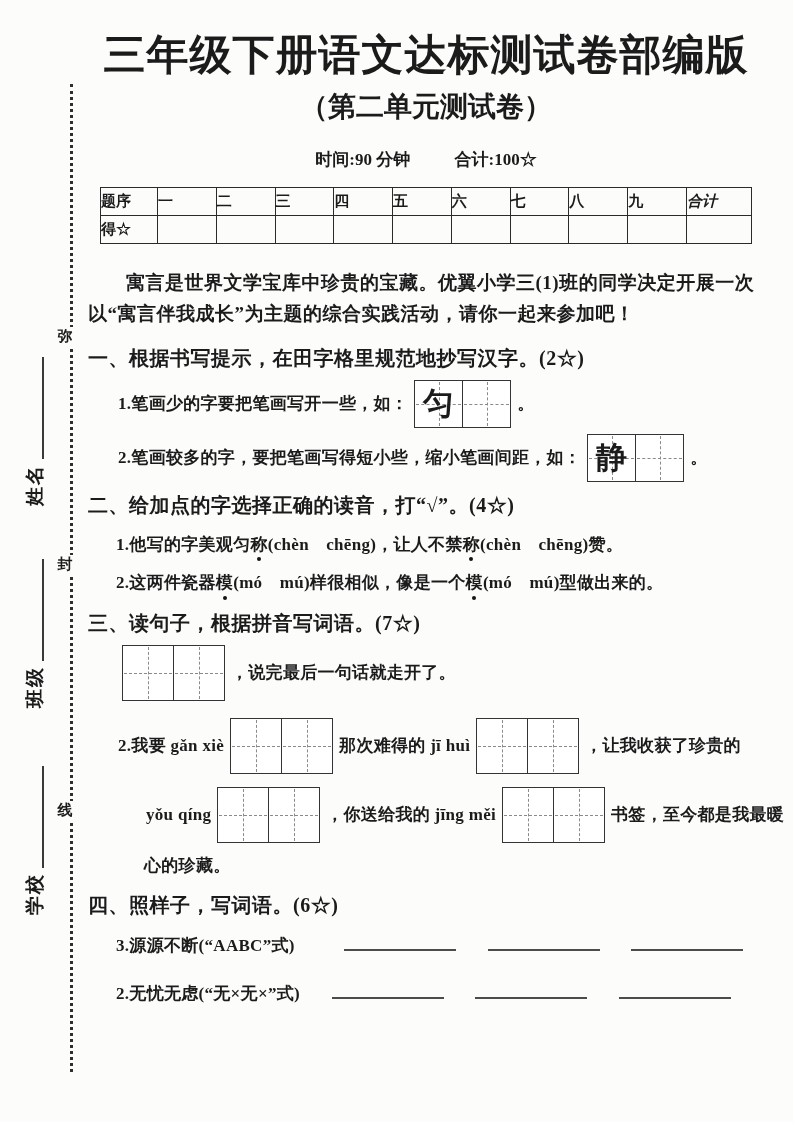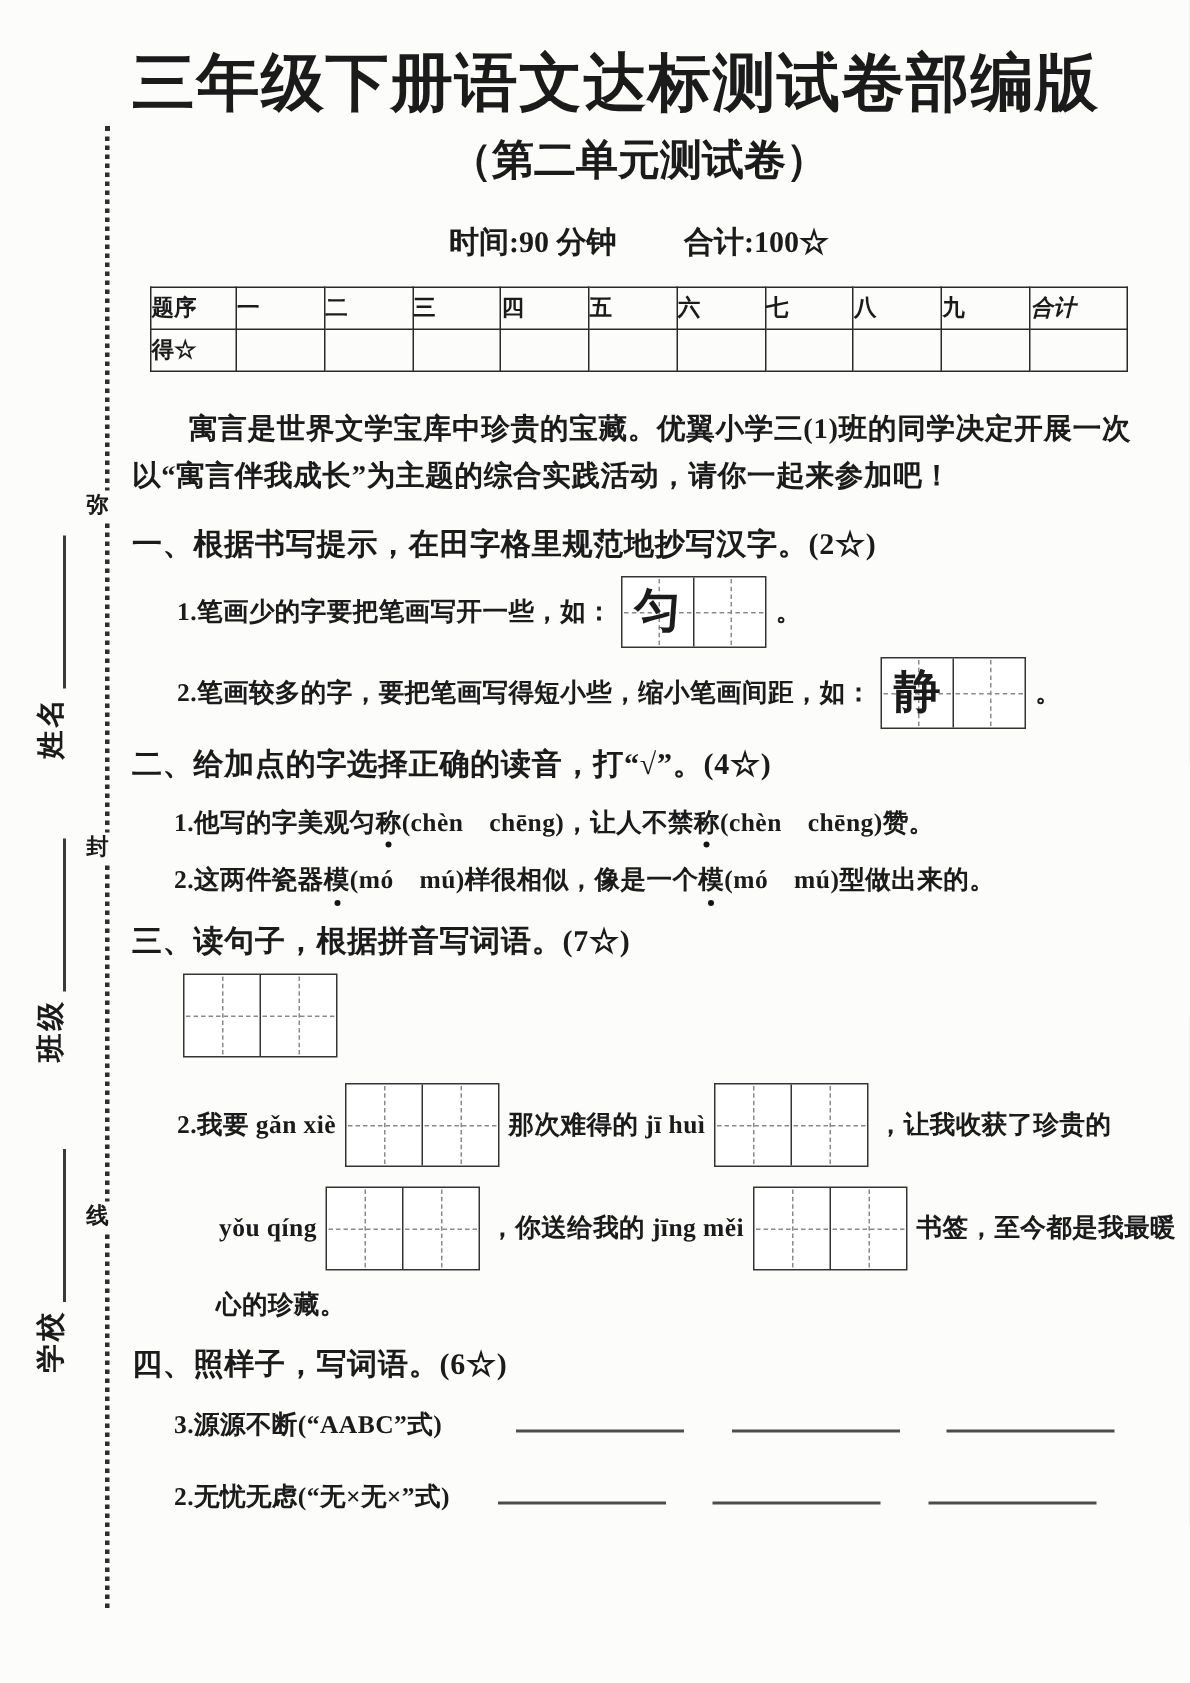--- a/index.html
+++ b/index.html
@@ -13,25 +13,25 @@
     border-left:3px dotted #2e2e2e;}
   .seal-char{position:absolute;left:56px;width:18px;font-size:15px;font-weight:bold;
     font-family:"Liberation Serif",serif;background:#fcfcfb;text-align:center;z-index:2;}
   .side-field{position:absolute;left:-48px;width:156px;height:28px;
     display:flex;align-items:flex-end;justify-content:flex-start;gap:5px;
     transform:rotate(-90deg);transform-origin:center center;}
   .side-label{font-size:19px;font-weight:bold;letter-spacing:2px;white-space:nowrap;line-height:1;}
   .side-blank{display:inline-block;width:102px;border-bottom:2px solid #3a3a3a;height:4px;}
   
   .content{position:absolute;left:88px;top:0;width:676px;}
-  .title{margin:30px 0 0 0;font-size:42px;line-height:1.2;
+  .title{margin:30px 0 0 0;text-align:center;font-size:42px;line-height:1.2;
     font-family:"Liberation Sans","DejaVu Sans",sans-serif;font-weight:900;letter-spacing:1px;}
   .subtitle{margin:10px 0 0 0;text-align:center;font-size:28px;line-height:1.2;
     font-family:"Liberation Sans","DejaVu Sans",sans-serif;font-weight:900;}
-  .meta{margin-top:24px;text-align:center;font-size:20px;font-weight:bold;}
+  .meta{margin-top:24px;text-align:center;font-size:17px;font-weight:bold;}
   .meta span{margin:0 20px;}
   table.score-table{margin:16px 0 0 12px;border-collapse:collapse;width:652px;
     font-size:15px;font-weight:bold;table-layout:fixed;}
   table.score-table td{border:1.6px solid #2a2a2a;height:27px;text-align:left;padding:0;}
   td.c-first{width:56px;}
   td.c-last{width:64px;font-style:italic;}
   .intro{margin:24px 0 0 0;font-size:19px;line-height:1.62;text-indent:2em;
     font-weight:bold;letter-spacing:0.5px;}
   .sec-heading{margin-top:15px;font-size:20px;font-weight:bold;letter-spacing:0.5px;}
   .item{margin-top:10px;margin-left:28px;font-size:17px;font-weight:bold;line-height:1.5;
@@ -156,20 +156,21 @@
     <div class="item" style="margin-top:13px"><span>2.这两件瓷器</span><span class="dot-char">模</span><span>(mó　mú)样很相似，像是一个</span><span class="dot-char">模</span><span>(mó　mú)型做出来的。</span></div>
 
     <div class="sec-heading" style="margin-top:14px">三、读句子，根据拼音写词语。(7☆)</div>
 
 
     <div class="item grid-line" style="margin-top:8px;margin-left:34px">
       <span class="tzg big" style="margin-left:0">
         <span class="cell"></span>
         <span class="cell"></span>
       </span>
+      <span class="gap">，说完最后一句话就走开了。</span>
     </div>
 
     <div class="item grid-line" style="margin-top:17px">
       <span class="gap">2.我要 gǎn xiè</span>
       <span class="tzg big">
         <span class="cell"></span>
         <span class="cell"></span>
       </span>
       <span class="gap">那次难得的 jī huì</span>
       <span class="tzg big">

